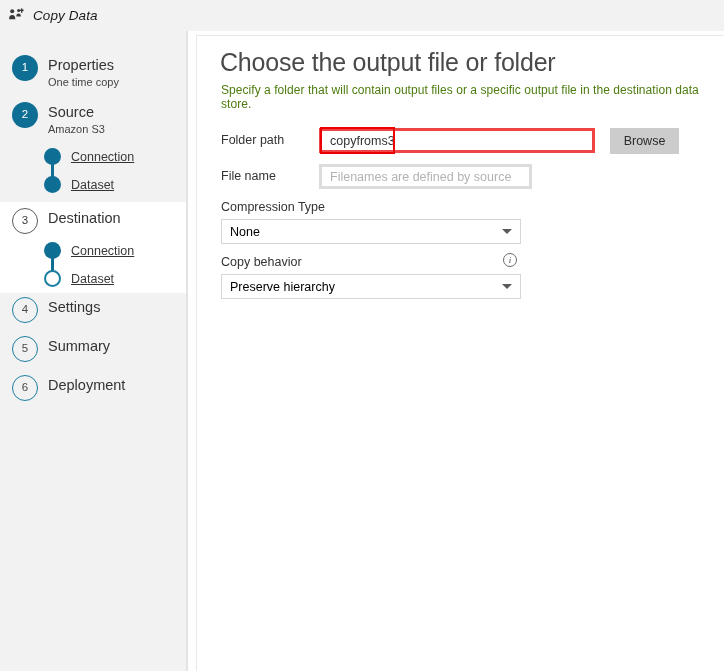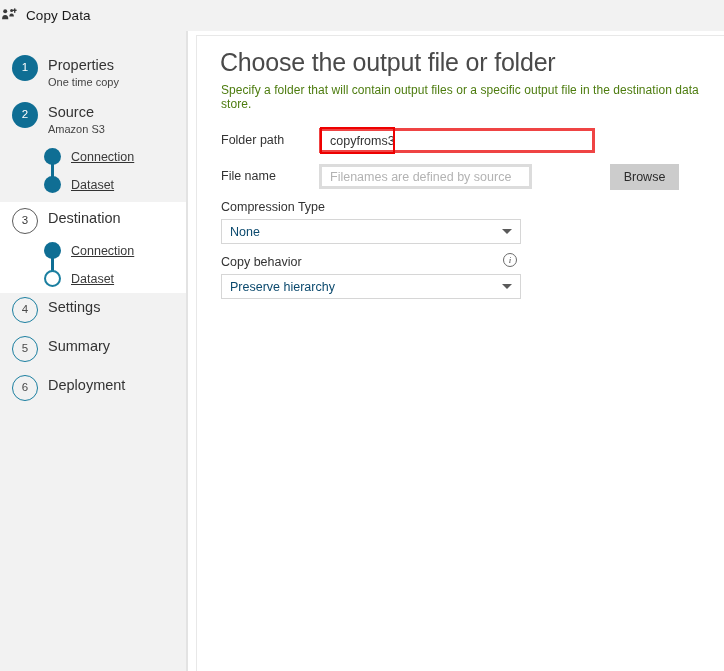--- a/index.html
+++ b/index.html
@@ -26,21 +26,22 @@
 
   
   .titlebar {
     position: absolute;
     left: 0; top: 0;
     width: 724px;
     height: 31px;
     background: #f2f2f2;
     display: flex;
     align-items: center;
-    padding-left: 0;
+    padding-left: 7px;
+    font-style: italic;
   }
   .titlebar-icon {
     width: 18px; height: 18px;
     margin-right: 8px;
     display: flex;
     align-items: center;
     justify-content: center;
     flex: 0 0 auto;
   }
   .titlebar-title {
@@ -231,21 +232,21 @@
     width: 300px; height: 25px;
     background: #ffffff;
     border: 1px solid #d6d6d6;
     display: flex;
     align-items: center;
     padding: 0 8px;
     cursor: pointer;
   }
   .select-value {
     font-size: 12.5px;
-    color: #0c4a6e;
+    color: #000000;
     flex: 1 1 auto;
   }
   .chevron {
     width: 0; height: 0;
     border-left: 5px solid transparent;
     border-right: 5px solid transparent;
     border-top: 5px solid #5a5a5a;
     flex: 0 0 auto;
   }
 
@@ -396,21 +397,21 @@
     <div class="sidebar-rail"></div>
   </div>
 
   <div class="panel">
 
     <h1 class="page-title">Choose the output file or folder</h1>
     <div class="page-subtitle">Specify a folder that will contain output files or a specific output file in the destination data store.</div>
 
     <div class="field-label-inline" style="top:97px;">Folder path</div>
     <input class="txt-input" type="text" style="left: 122px; top: 92px; width: 276px;" value="copyfroms3">
-    <button class="browse-btn" style="left:413px; top:92px;margin-top:36px;">Browse</button>
+    <button class="browse-btn" style="left:413px; top:92px;">Browse</button>
 
     <div class="annotation-box" style="left:123px; top:91px; width:75px; height:27px;"></div>
 
     <div class="field-label-inline" style="top:133px;">File name</div>
     <input class="txt-input placeholder-look" type="text" style="left: 122px; top: 128px; width: 213px;" placeholder="Filenames are defined by source">
 
     <div class="form-row" style="top:163px;">
       <div class="field-label">Compression Type</div>
     </div>
     <div class="select-box" style="left:24px; top:183px;">

